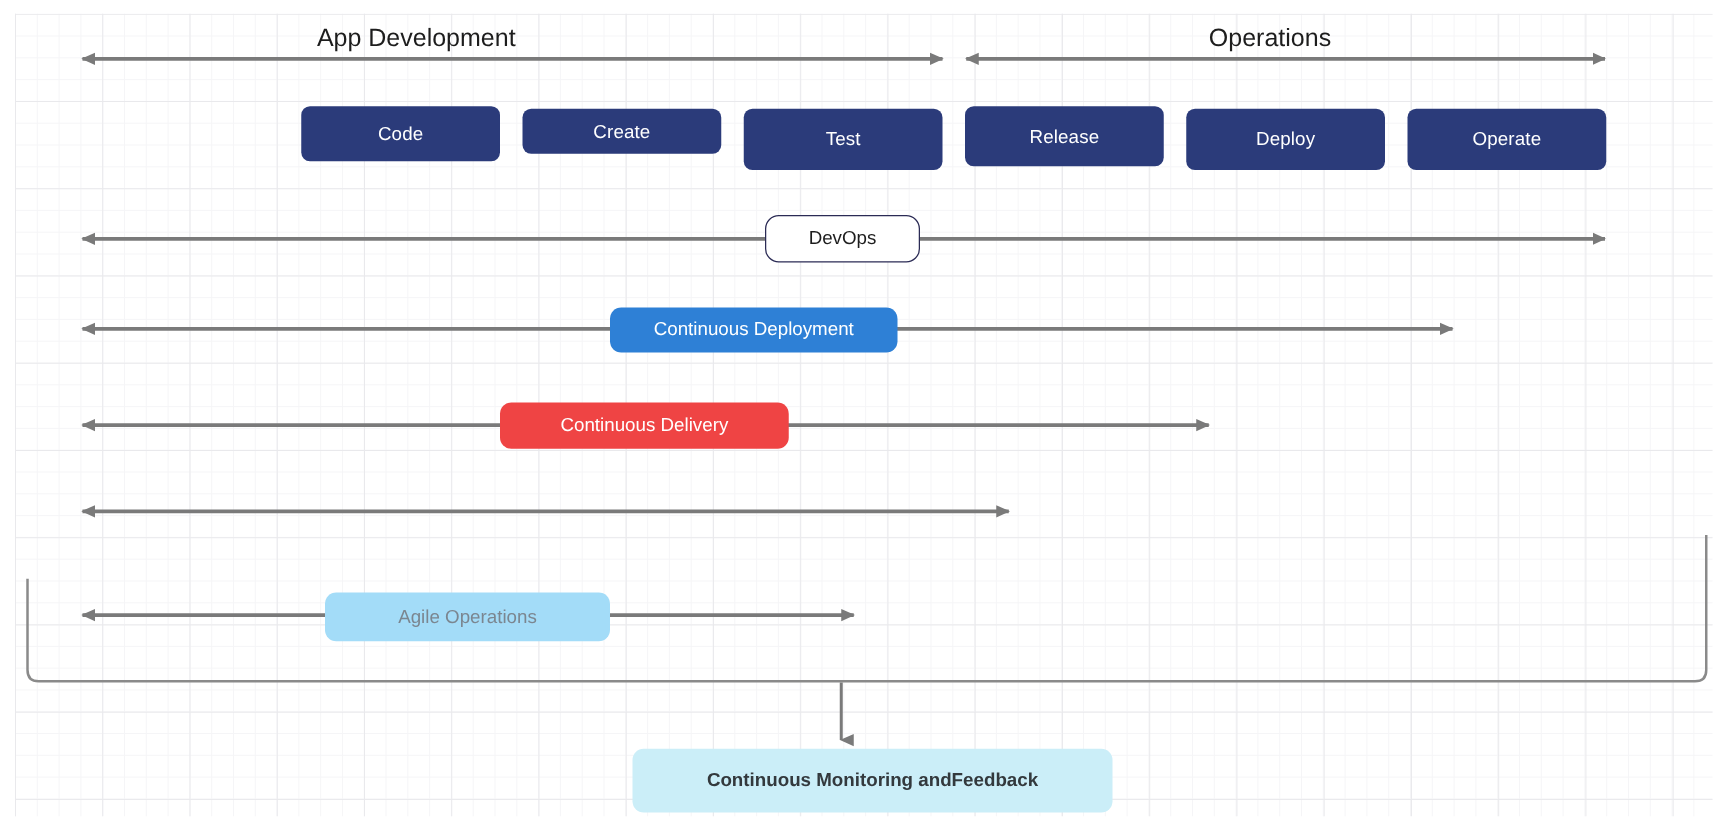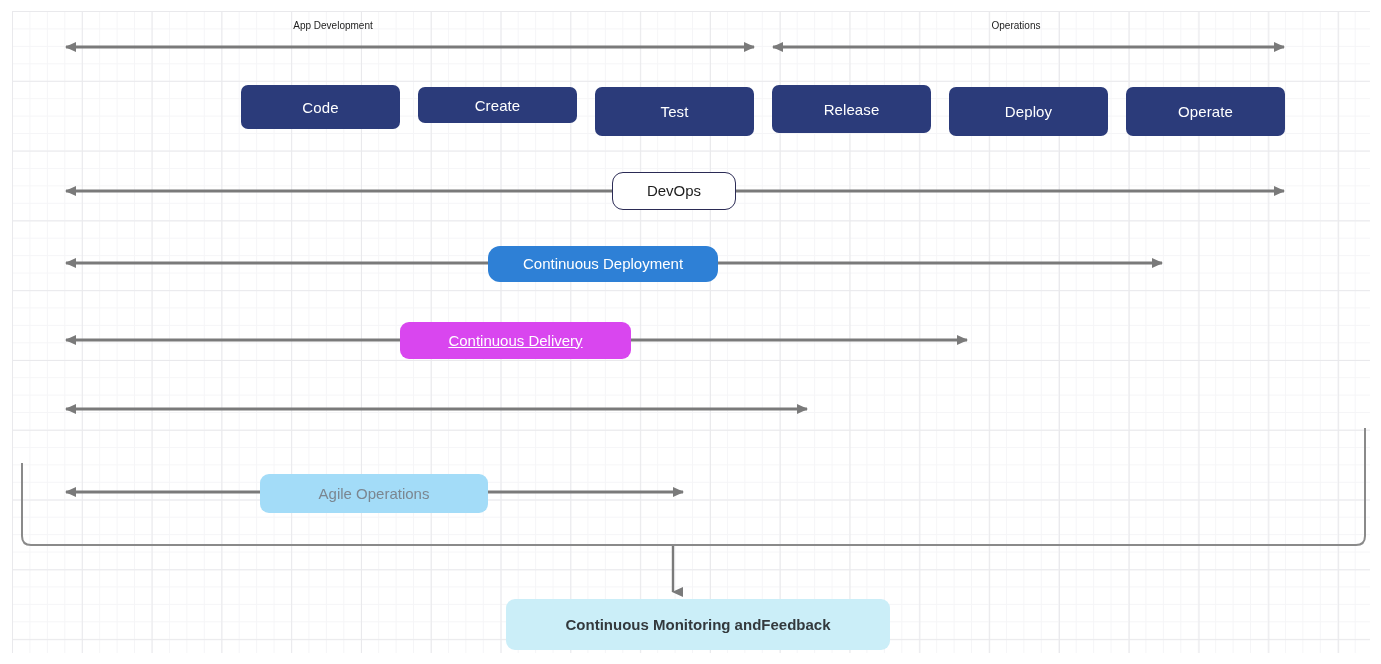--- a/index.html
+++ b/index.html
@@ -70,29 +70,29 @@
     font-size: 15px;
     text-align: center;
     line-height: 1.2;
   }
   .devops-box {
     background: #ffffff;
     border: 1.6px solid #2b2b55;
     color: #1d1d1d;
     border-radius: 11px;
   }
-  .cd-box   { background: #2e80d6; color: #ffffff; border-radius: 12px; }
-  .cdel-box { background: #d946ef; color: #ffffff; text-decoration: underline; }
+  .cd-box   { background: #2e80d6; color: #ffffff; }
+  .cdel-box { background: #ef4444; color: #ffffff; }
   .ci-box   { background: #62b9f8; color: #ffffff; }
   .agile-box{ background: #a3dcf8; color: #7b8690; }
   .cmf-box  { background: #cbeef8; color: #33393d; font-size: 15px; }
   
   .section-caption {
     position: absolute;
-    font-size: 10px;
+    font-size: 20px;
     color: #1d1d1d;
     white-space: nowrap;
     text-align: center;
   }
 </style>
 </head>
 <body>
 
 <div id="canvas">
 

